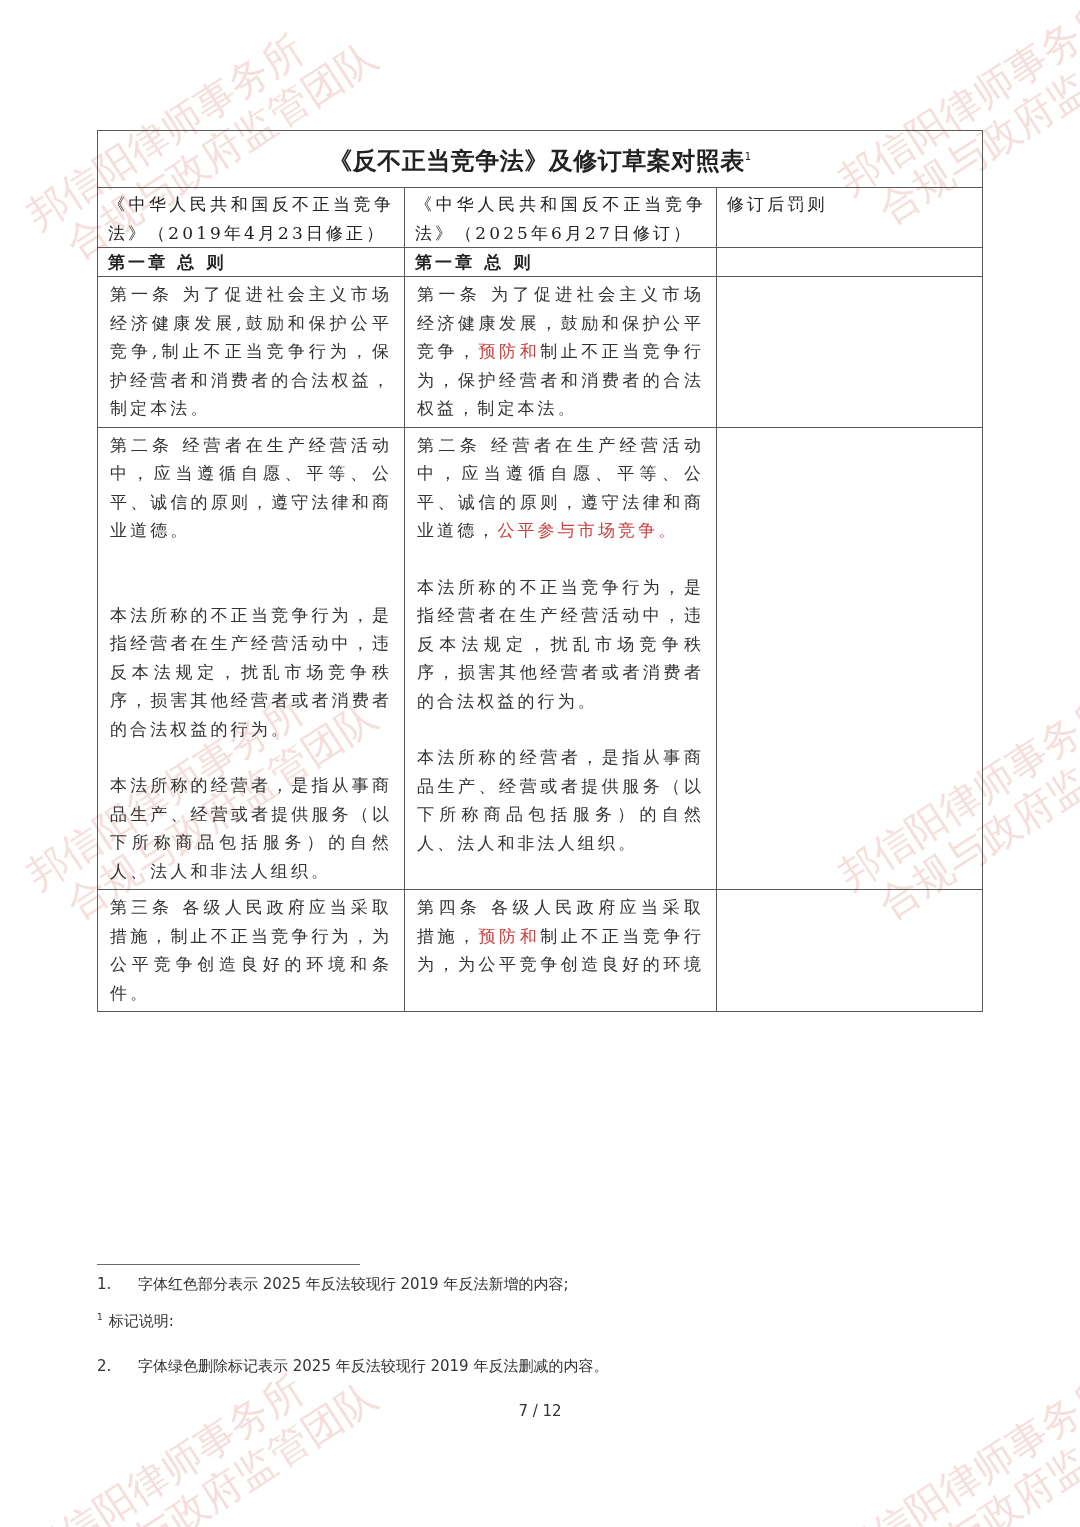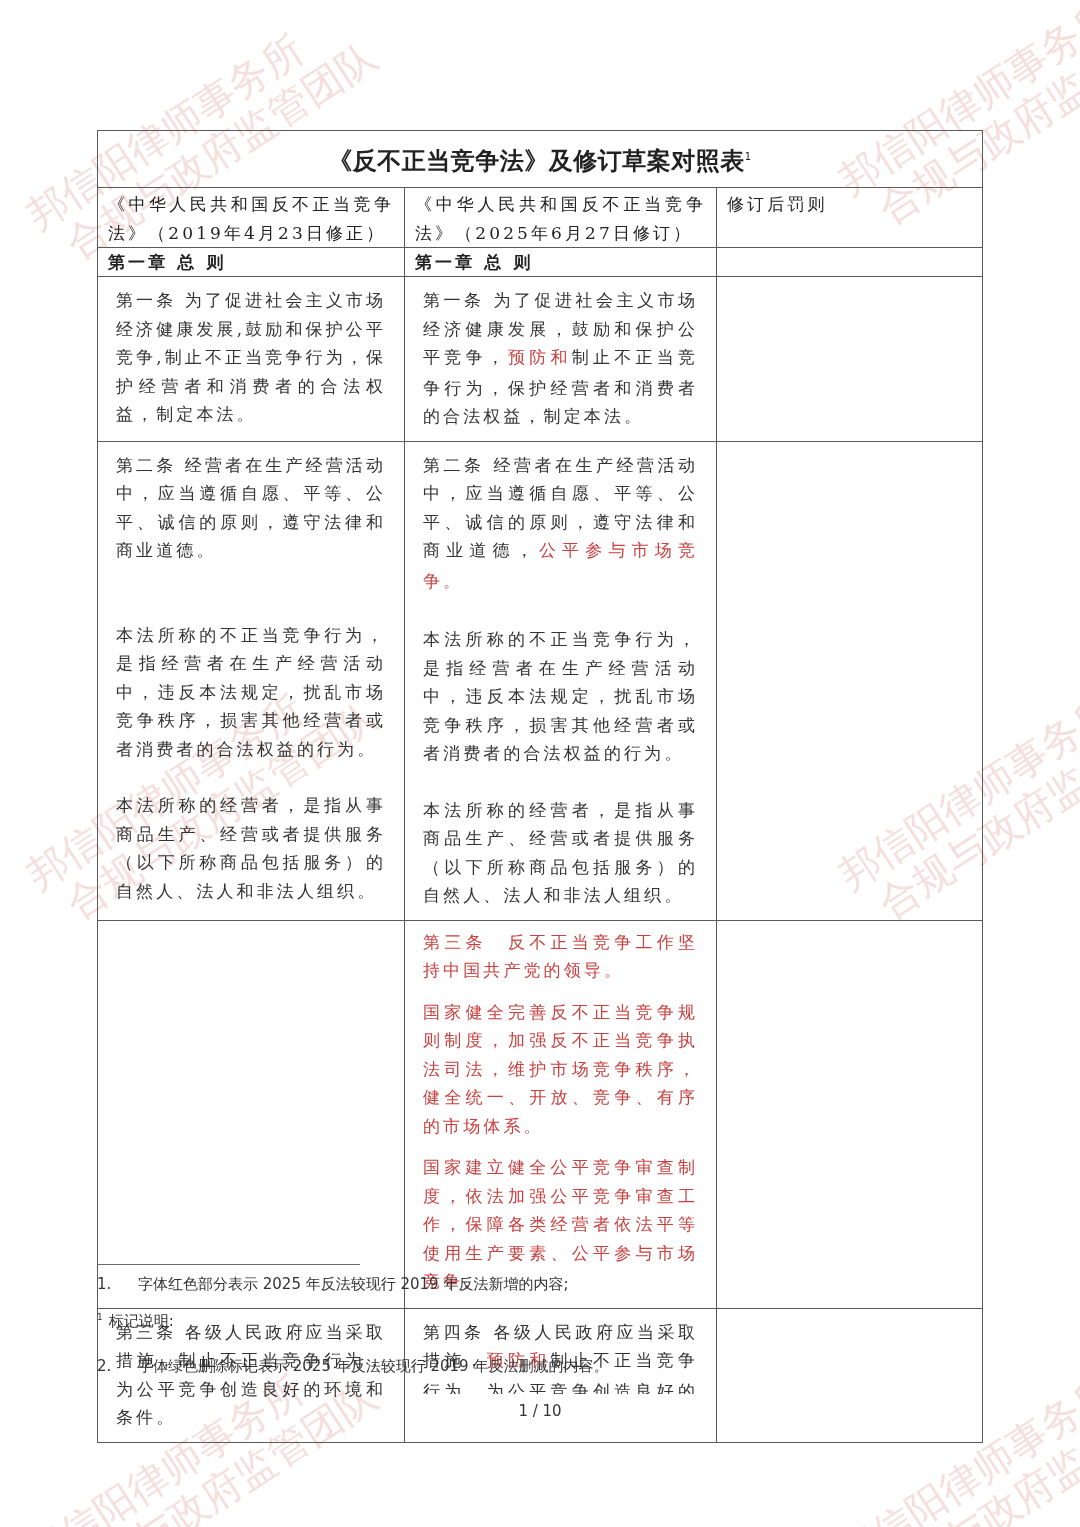--- a/index.html
+++ b/index.html
@@ -77,25 +77,25 @@
       color: #222 !important;
       height: 56px;
     }
     .head-cell.center { text-align: left; }
     .chapter-cell {
       font-weight: bold !important;
       height: 26px;
       line-height: 28px !important;
       color: #222 !important;
     }
-    .para { margin: 8px; }
+    .para { margin: 2px; }
     .para + .para { margin-top: 28px; }
     .para.gap-lg { margin-top: 56px; }
     .para.tight + .para.tight { margin-top: 13px; }
-    .red { color: #c9403f; font-family: Liberation Mono, monospace; }
+    .red { color: #c9403f; }
     .cell-pad { padding-top: 1px !important; padding-bottom: 2px !important; }
 
     .fn-rule {
       position: absolute;
       left: 97px;
       top: 1264px;
       width: 263px;
       height: 1px;
       background: #6a6a6a;
     }
@@ -191,29 +191,20 @@
         <p class="para">本法所称的经营者，是指从事商品生产、经营或者提供服务（以下所称商品包括服务）的自然人、法人和非法人组织。</p>
       </td>
       <td class="cell-pad">
         <p class="para"><span>第二条 经营者在生产经营活动中，应当遵循自愿、平等、公平、诚信的原则，遵守法律和商业道德，</span><span class="red">公平参与市场竞争。</span></p>
         <p class="para" style="margin-top: 28px;">本法所称的不正当竞争行为，是指经营者在生产经营活动中，违反本法规定，扰乱市场竞争秩序，损害其他经营者或者消费者的合法权益的行为。</p>
         <p class="para">本法所称的经营者，是指从事商品生产、经营或者提供服务（以下所称商品包括服务）的自然人、法人和非法人组织。</p>
       </td>
       <td></td>
     </tr>
 
-    <tr>
-      <td></td>
-      <td class="cell-pad">
-        <p class="para tight red">第三条　反不正当竞争工作坚持中国共产党的领导。</p>
-        <p class="para tight red">国家健全完善反不正当竞争规则制度，加强反不正当竞争执法司法，维护市场竞争秩序，健全统一、开放、竞争、有序的市场体系。</p>
-        <p class="para tight red">国家建立健全公平竞争审查制度，依法加强公平竞争审查工作，保障各类经营者依法平等使用生产要素、公平参与市场竞争。</p>
-      </td>
-      <td></td>
-    </tr>
 
     <tr>
       <td class="cell-pad">
         <p class="para">第三条 各级人民政府应当采取措施，制止不正当竞争行为，为公平竞争创造良好的环境和条件。</p>
       </td>
       <td class="cell-pad" style="height: 84px; overflow: hidden;">
         <div style="height: 84px; overflow: hidden;">
           <p class="para"><span>第四条 各级人民政府应当采取措施，</span><span class="red">预防和</span><span>制止不正当竞争行为，为公平竞争创造良好的环境和条</span></p>
         </div>
       </td>
@@ -223,14 +214,14 @@
     </table>
 
   <div class="fn-rule"></div>
 
   <div class="footnote fn-title"><sup>1</sup><span>标记说明:</span></div>
 
   <div class="footnote fn-item-1"><span class="fn-num">1.</span><span>字体红色部分表示 2025 年反法较现行 2019 年反法新增的内容;</span></div>
 
   <div class="footnote fn-item-2"><span class="fn-num">2.</span><span>字体绿色删除标记表示 2025 年反法较现行 2019 年反法删减的内容。</span></div>
 
-  <div class="page-num">1 / 10</div>
+  <div class="page-num">7 / 12</div>
 </div>
 
 </body></html>

